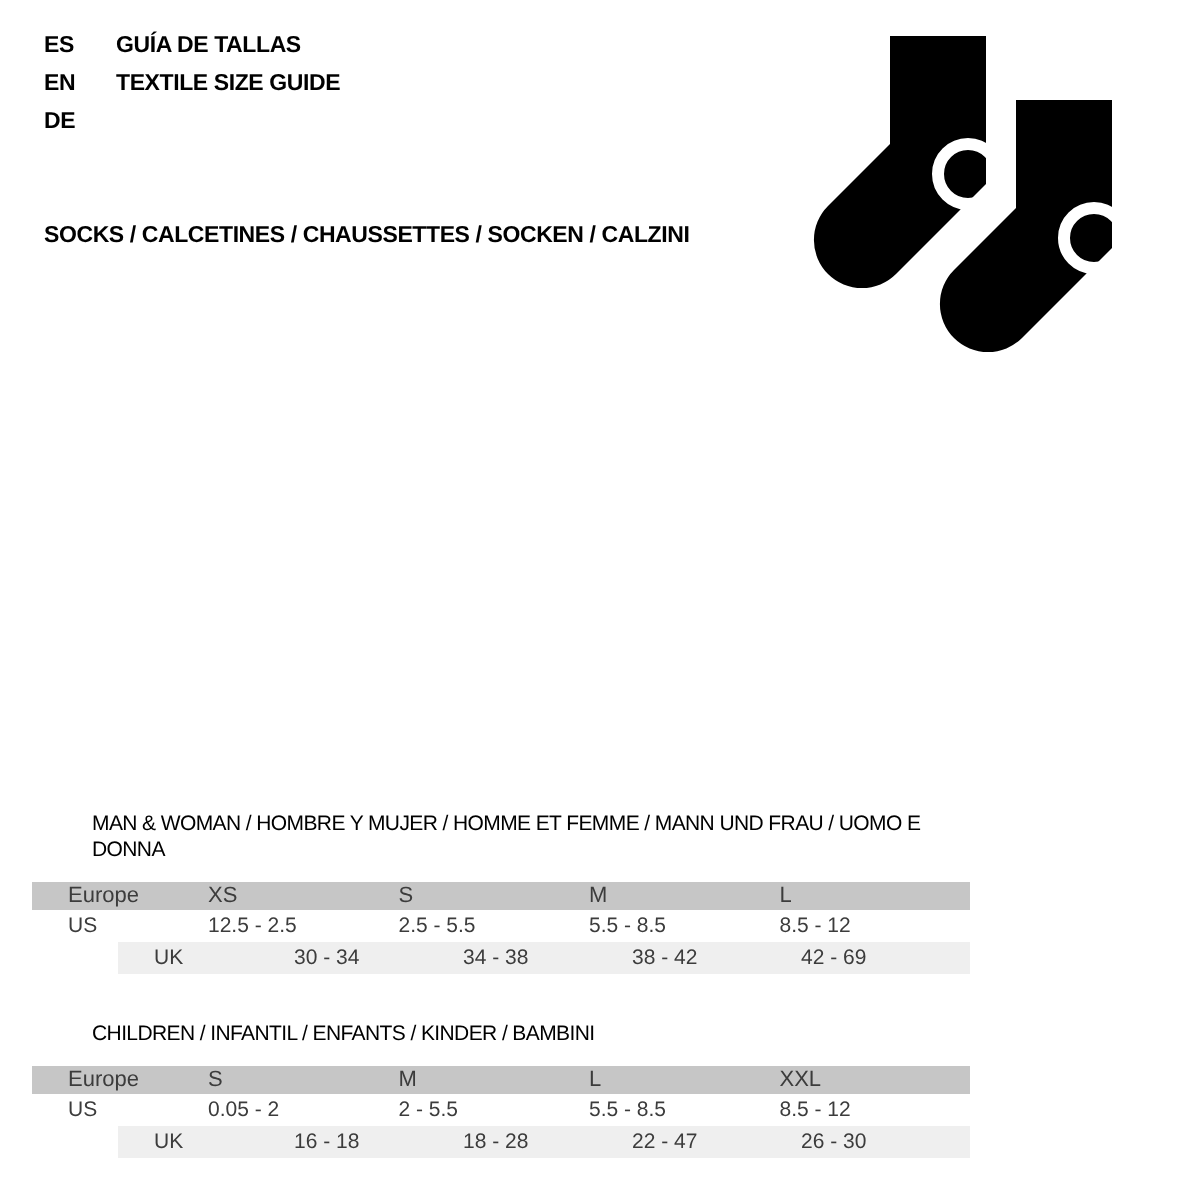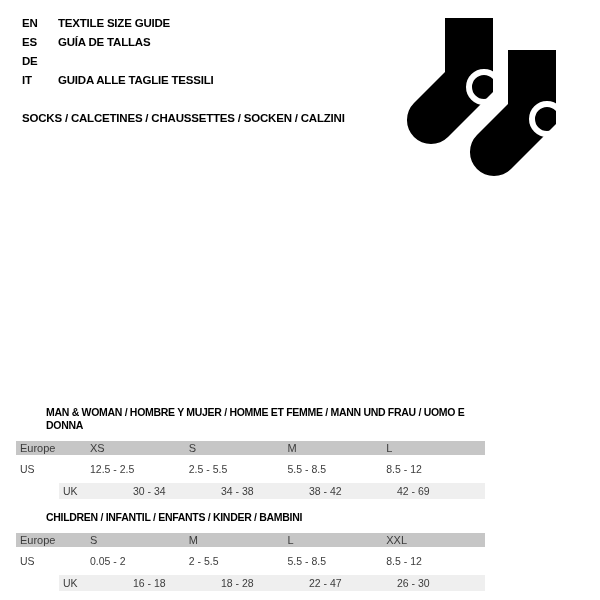--- a/index.html
+++ b/index.html
@@ -22,48 +22,44 @@
 
   
   .socks-svg { position: absolute; left: 400px; top: 0; width: 200px; height: 200px; }
   .sock-body { fill: var(--icon-color, #000); }
   .heel-ring { fill: none; stroke: #ffffff; stroke-width: 6; }
 
   
   .size-table { position: absolute; left: 16px; width: 469px; }
   .t1 { top: 406px; }
   .t2 { top: 511px; }
-  .table-title { font-weight: bold; font-size: 10.5px; letter-spacing: -0.3px;
+  .table-title { font-weight: normal; font-size: 10.5px; letter-spacing: -0.3px;
                  line-height: 13px; margin: 0 0 9px 2px; color: var(--title-text, #000); padding-left: 28px; }
   .trow { display: flex; align-items: center; font-size: 10.5px;
           color: var(--table-text, #3c3c3c); }
   .trow.head { height: 14px; background: var(--header-row-bg, #c6c6c6); font-size: 11px; }
-  .trow.r1 { height: 28px; background: #ffffff; }
+  .trow.r1 { height: 16px; background: #ffffff; }
   .trow.r2 { height: 16px; background: var(--alt-row-bg, #efefef); margin-left: 43px; }
   .cell { flex: 1; }
-  .cell.lab { flex: 0 0 70px; text-align: left; padding-left: 4px; }
+  .cell.lab { flex: 0 0 70px; text-align: left; padding-left: 18px; }
 </style>
 </head>
 <body>
 
 <section class="lang-block">
   <div class="lang-row">
+    <span class="lang-code">ES</span>
+    <span class="lang-label">GUÍA DE TALLAS</span>
+  </div>
+  <div class="lang-row">
     <span class="lang-code">EN</span>
     <span class="lang-label">TEXTILE SIZE GUIDE</span>
   </div>
   <div class="lang-row">
-    <span class="lang-code">ES</span>
-    <span class="lang-label">GUÍA DE TALLAS</span>
-  </div>
-  <div class="lang-row">
     <span class="lang-code">DE</span>
-  </div>
-  <div class="lang-row">
-    <span class="lang-code">IT</span>
-    <span class="lang-label">GUIDA ALLE TAGLIE TESSILI</span>
   </div>
 </section>
 
 <div class="category">SOCKS / CALCETINES / CHAUSSETTES / SOCKEN / CALZINI</div>
 
 <svg class="socks-svg" viewBox="0 0 200 200" aria-hidden="true">
   <g transform="translate(45,18)">
     <path class="sock-body" d="M0 0 H48 V74 L3 119 A24 24 0 0 1 -31 85 L0 54 Z"></path>
     <circle class="heel-ring" cx="39" cy="69" r="15"></circle>
   </g>

